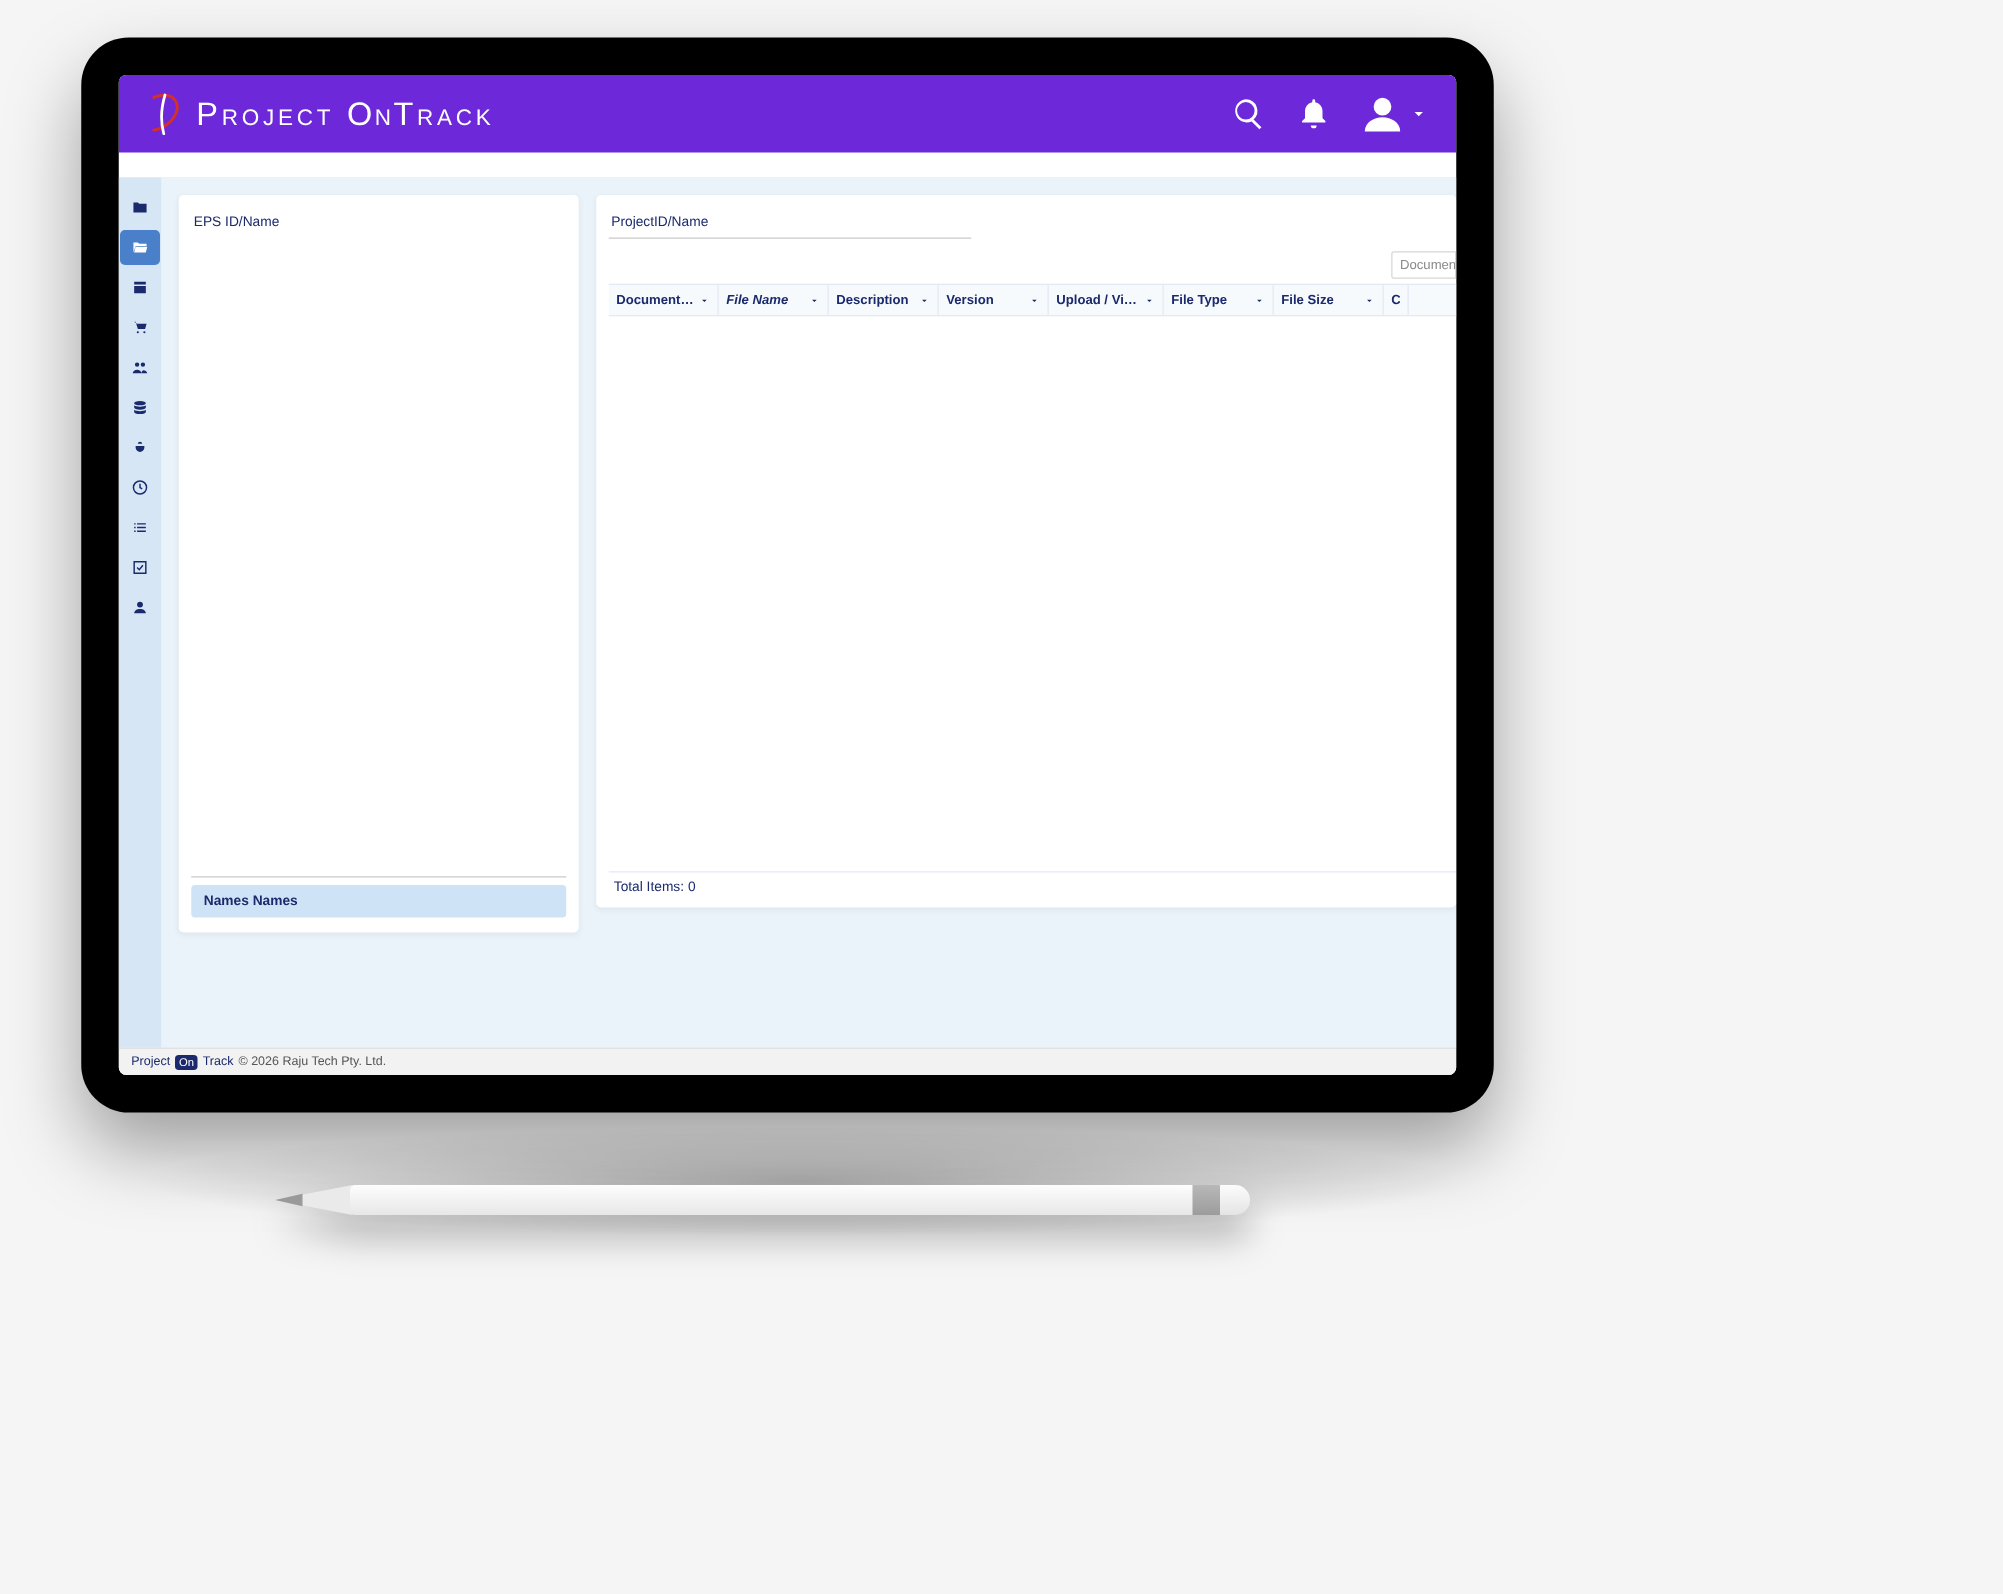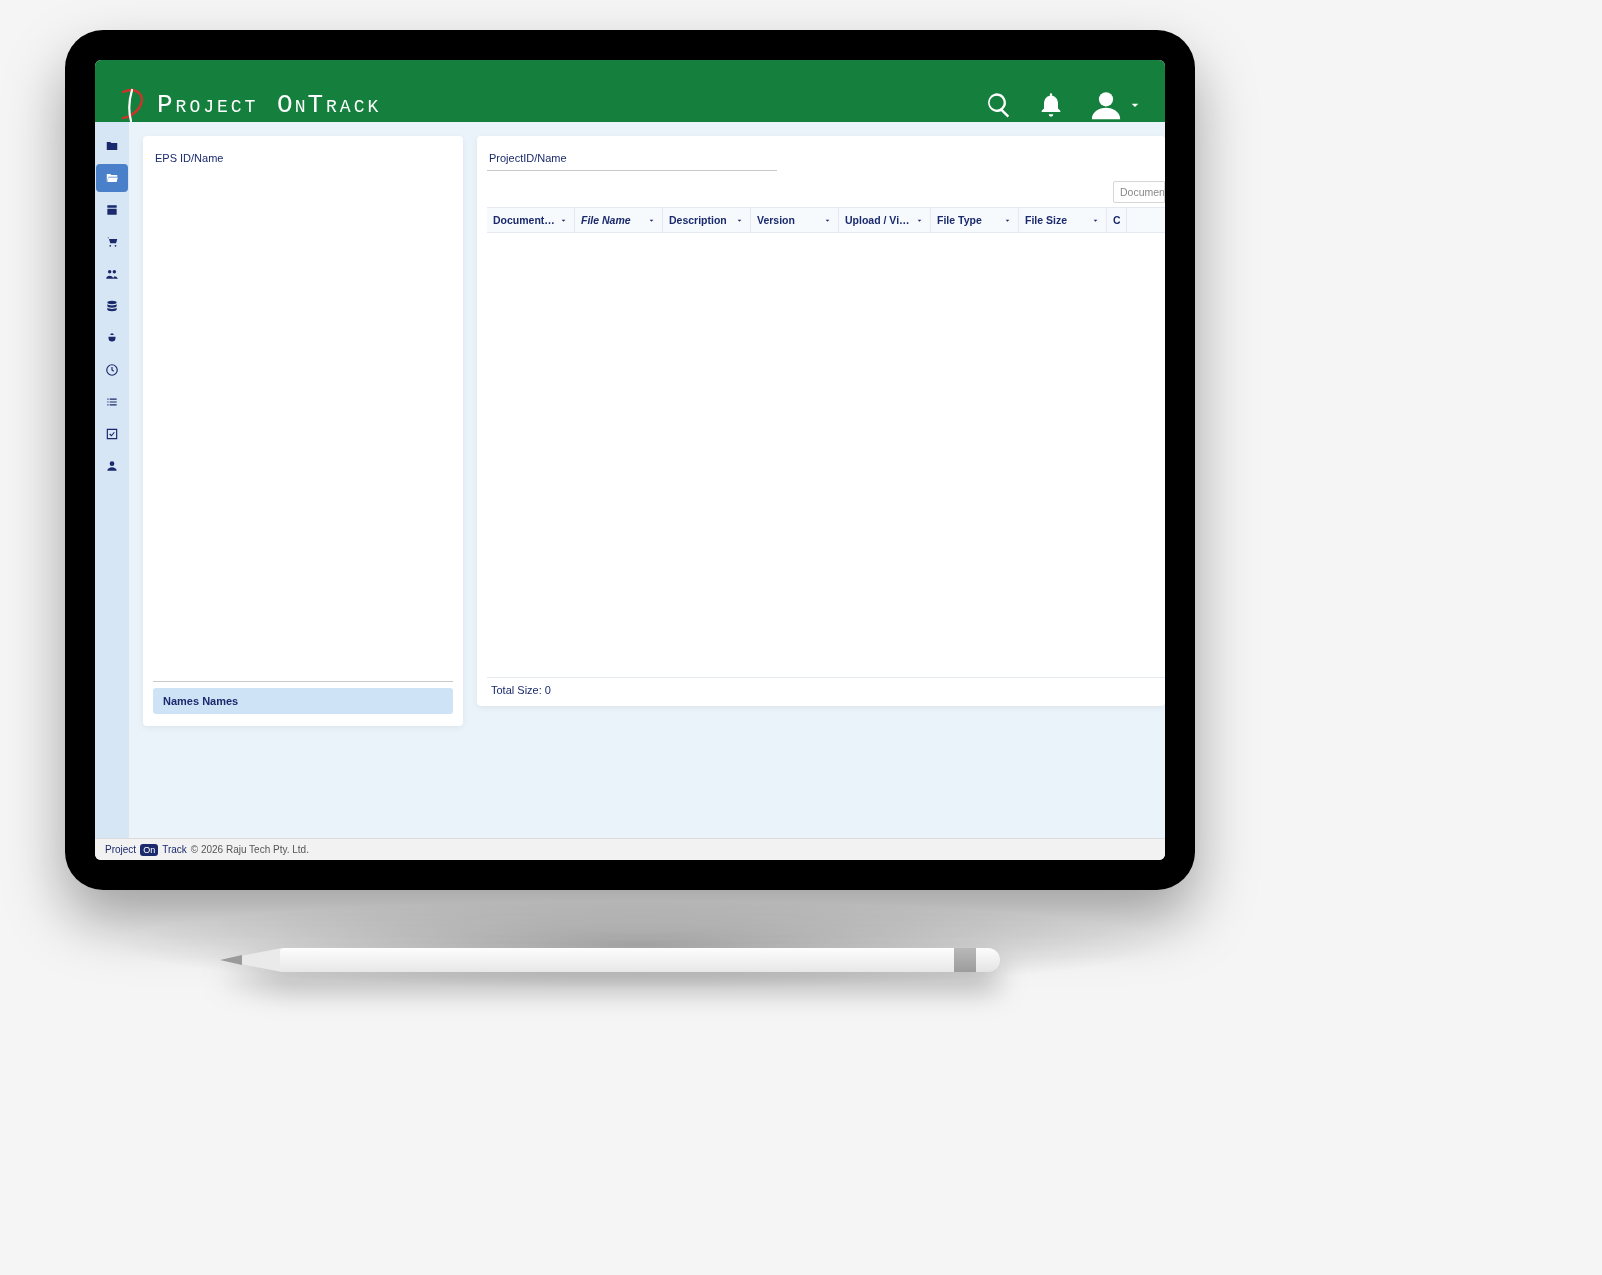--- a/index.html
+++ b/index.html
@@ -29,28 +29,27 @@
     height: 100%;
     background: #fff;
     border-radius: 6px;
     overflow: hidden;
     display: flex;
     flex-direction: column;
   }
 
   
   .app-header {
-    background: #15803d;
+    background: #6d28d9;
     height: 62px;
     display: flex;
-    align-items: flex-end;
+    align-items: center;
     padding: 0 22px;
     color: #fff;
     justify-content: space-between;
-    font-family: Liberation Mono, monospace;
   }
   .logo {
     display: flex;
     align-items: center;
     gap: 10px;
   }
   .logo-mark {
     width: 30px;
     height: 34px;
     position: relative;
@@ -72,20 +71,21 @@
   .user-dropdown { display:flex; align-items:center; gap:4px; cursor:pointer;}
   .user-dropdown svg:first-child { width: 34px; height: 34px; }
   .user-dropdown .chev { width: 16px; height: 16px; }
 
   
   .app-body {
     flex: 1;
     display: flex;
     background: #e5e5e5;
     min-height: 0;
+    margin-top: 20px;
   }
 
   
   .sidebar {
     width: 34px;
     background: #d6e6f5;
     display: flex;
     flex-direction: column;
     align-items: center;
     padding-top: 10px;
@@ -448,21 +448,21 @@
                   <svg viewBox="0 0 24 24" class="chev">
                     <path d="M7 10l5 5 5-5z"></path>
                   </svg>
                 </div>
                 <div class="th" style="width: 20px;">
                   <span style="overflow: hidden; text-overflow: ellipsis;">C</span>
                 </div>
               </div>
             <div class="table-body"></div>
             <div class="table-footer">
-              <span>Total Size:</span>
+              <span>Total Items:</span>
               <span>0</span>
             </div>
           </div>
         </div>
 
       </div>
     </div>
 
     <div class="app-footer">
       <span>Project</span>

